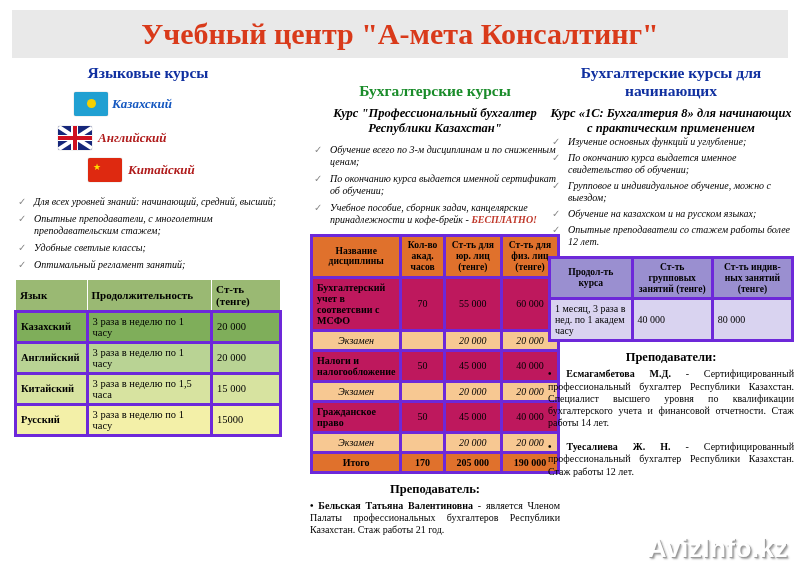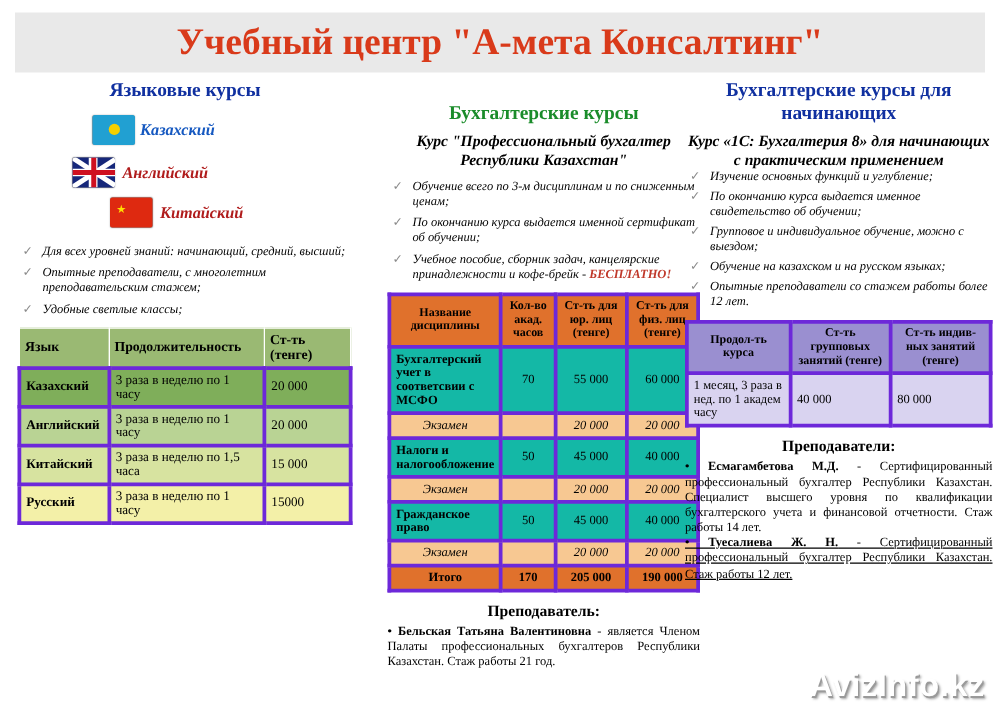--- a/index.html
+++ b/index.html
@@ -89,21 +89,21 @@
   .t-lang .r1 td{background:#7fae5a;}
   .t-lang .r2 td{background:#b9d394;}
   .t-lang .r3 td{background:#d7e3a0;}
   .t-lang .r4 td{background:#f3f0a8;}
   .t-lang td:first-child{font-weight:bold;}
 
   
   .t-acc th{background:#e0712c;color:#000;font-weight:bold;text-align:center;font-size:9.6px;line-height:1.12;}
   .t-acc td{font-size:10px;text-align:center;}
   .t-acc td.disc{text-align:left;font-weight:bold;background:#f2a54a;}
-  .t-acc tr.main td{background:#14b8a6;}
+  .t-acc tr.main td{background:#be185d;}
   .t-acc tr.exam td{background:#f7c892;font-style:italic;}
   .t-acc tr.exam td.disc{background:#f7c892;font-weight:normal;font-style:italic;text-align:center;}
   .t-acc tr.total td{background:#e0712c;font-weight:bold;}
 
   
   .t-beg th{background:#9a8fd0;color:#000;font-weight:bold;text-align:center;font-size:9.6px;line-height:1.12;}
   .t-beg td{background:#d9d3f0;font-size:10px;text-align:left;}
   .t-beg td.c{text-align:left;}
 
   .teachers-head{
@@ -154,20 +154,21 @@
       <div class="flag flag-cn">
           <div class="st">★</div>
         </div>
       <div class="flag-label lbl-cn">Китайский</div>
     </div>
 
     <ul class="bul">
       <li>Для всех уровней знаний: начинающий, средний, высший;</li>
       <li>Опытные преподаватели, с многолетним преподавательским стажем;</li>
       <li>Удобные светлые классы;</li>
+      <li>Оптимальный регламент занятий;</li>
     </ul>
 
     <table class="t-lang" style="margin-top:8px;">
       <tbody>
           <tr>
         <th style="width:27%">Язык</th>
         <th style="width:47%">Продолжительность</th>
         <th style="width:26%">Ст-ть (тенге)</th>
       </tr>
       <tr class="r1">
@@ -287,19 +288,19 @@
         <td class="c">40 000</td>
         <td class="c">80 000</td>
       </tr>
     </tbody>
       </table>
 
     <div class="teachers-head">Преподаватели:</div>
     <div class="teach-p">
       <b>• Есмагамбетова М.Д.</b><span> - Сертифицированный профессиональный бухгалтер Республики Казахстан. Специалист высшего уровня по квалификации бухгалтерского учета и финансовой отчетности. Стаж работы 14 лет.</span>
     </div>
-    <div class="teach-p" style="margin-top:0;text-decoration:underline;">
+    <div class="teach-p" style="margin-top:12px;">
       <b>• Туесалиева Ж. Н.</b><span> - Сертифицированный профессиональный бухгалтер Республики Казахстан. Стаж работы 12 лет.</span>
     </div>
   </div>
 
   <div class="watermark">AvizInfo.kz</div>
 </div>
 
 </body></html>

